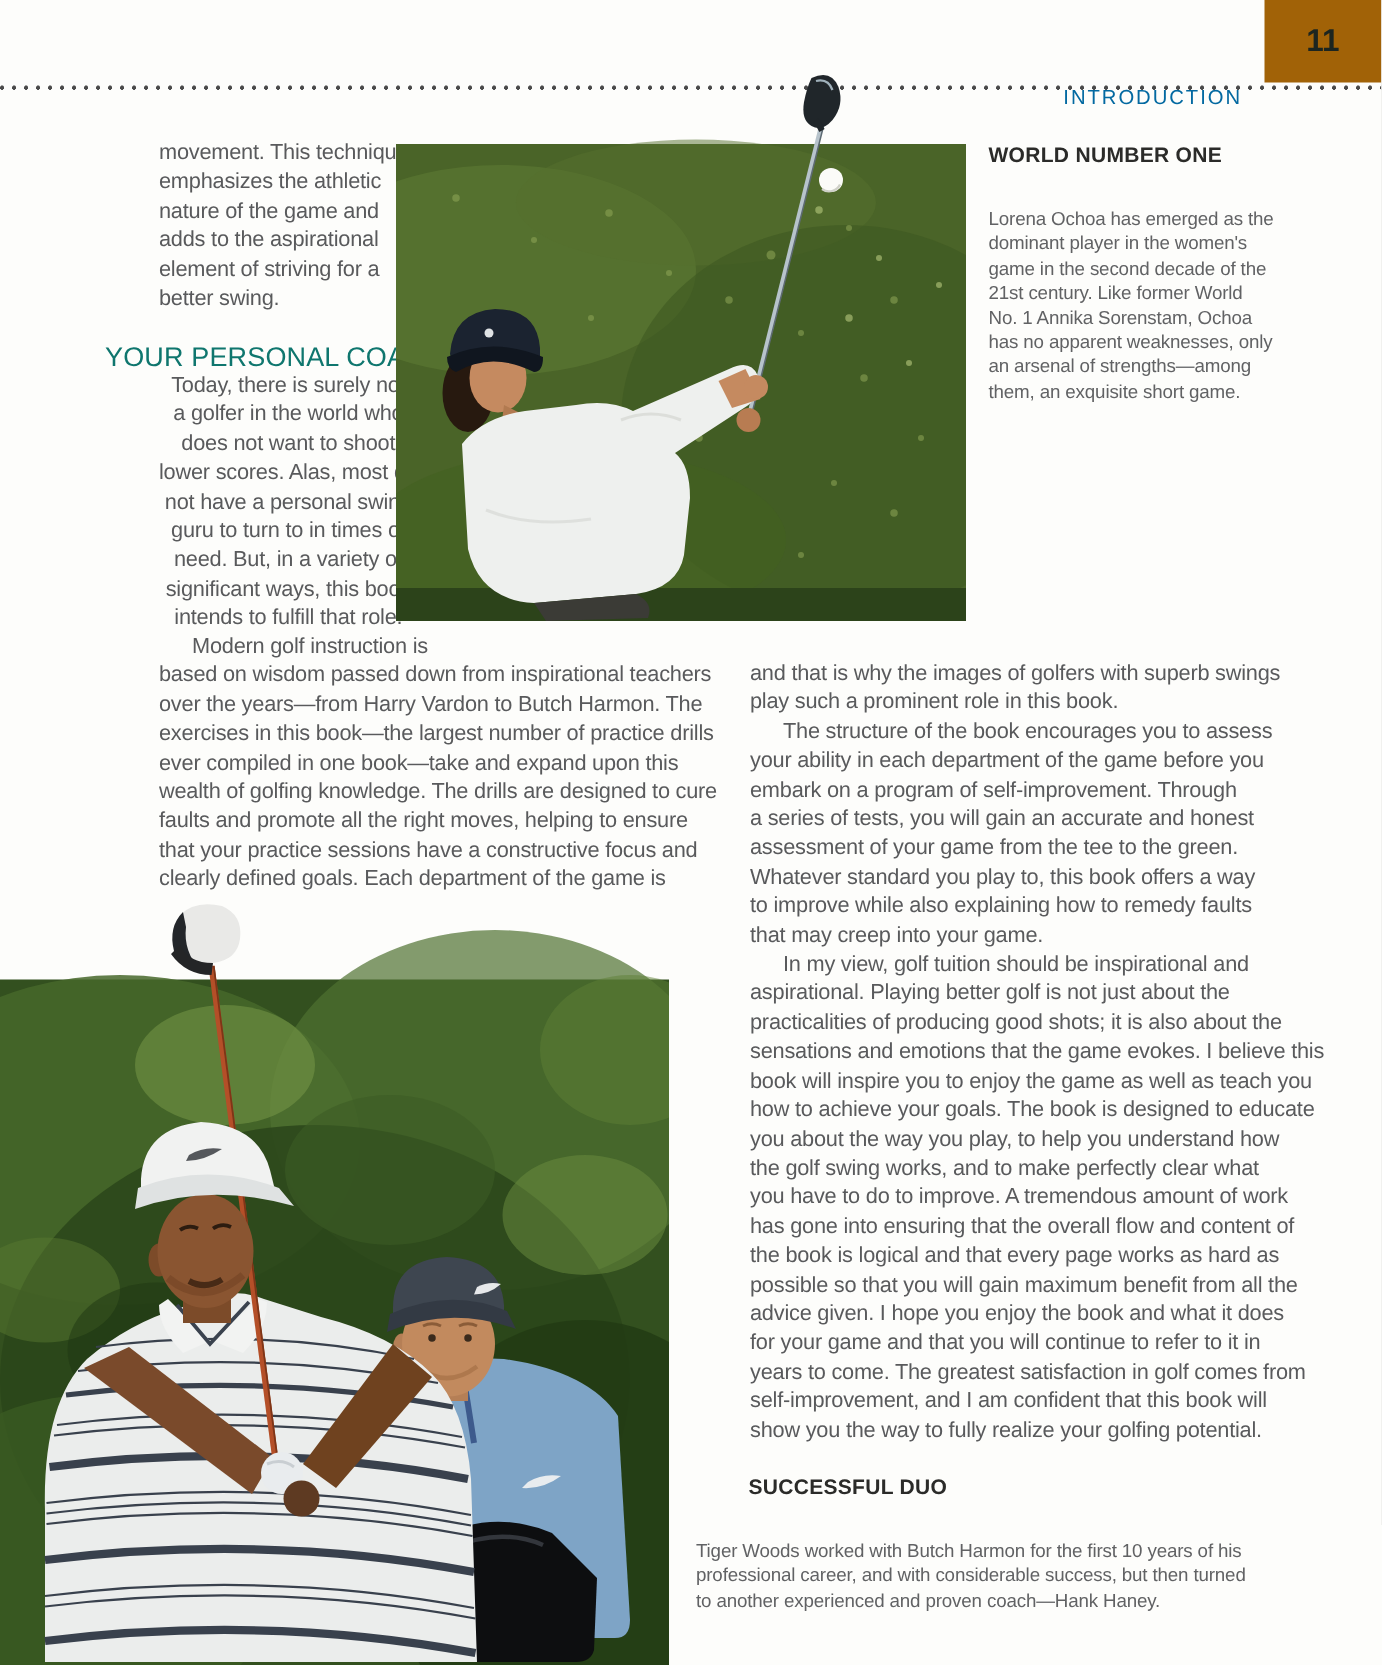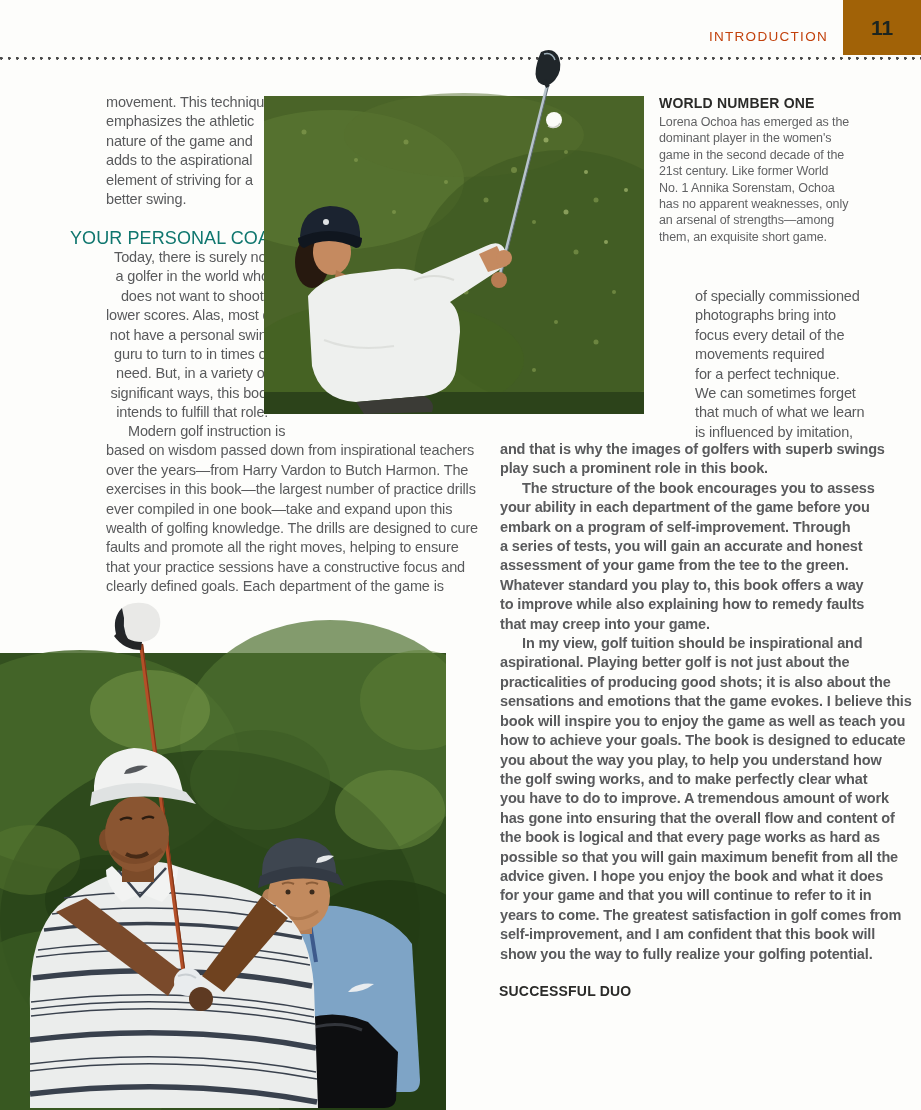--- a/index.html
+++ b/index.html
@@ -17,40 +17,40 @@
   .col-head{
     font-size:18px;font-weight:normal;letter-spacing:0.1px;color:#0f766e;
     white-space:pre;
   }
   .caption-head{
     font-size:14px;font-weight:bold;letter-spacing:0.2px;color:#2b2b29;
     white-space:pre;
   }
   .caption-text{
     font-size:12.5px;line-height:16.4px;letter-spacing:-0.1px;
-    color:#616264;white-space:pre;
+    color:#616264;white-space:pre;margin-top:24px;
   }
   .dot-rule{
     height:3px;background-repeat:repeat-x;
     background-image:radial-gradient(circle at 1.4px 1.4px,#4b4b4b 1.35px,transparent 1.5px);
     background-size:8px 3px;
   }
   .dot-rule-fine{
     height:2px;background-repeat:repeat-x;
     background-image:radial-gradient(circle at 1px 1px,#97979
 
 5 0.95px,transparent 1.1px);
     background-size:4.6px 2px;
   }
   .folio-box{
     display:flex;align-items:center;justify-content:center;
     font-size:21px;font-weight:bold;color:#1c2520;
   }
   .intro-label{
-    font-size:13.5px;letter-spacing:1.3px;color:#c2410c;text-align:right;
+    font-size:13.5px;letter-spacing:1.3px;color:#0369a1;text-align:right;margin-top:28px;
   }
   svg{display:block;pointer-events:none;}
 </style>
 </head>
 <body>
 
 <div class="page">
 
   <div class="abs intro-label" style="left:560px;top:29px;width:268px;">INTRODUCTION</div>
   <div class="abs folio-box" style="right:0;top:0;width:78px;height:55px;background:#a16207;">
@@ -89,29 +89,21 @@
   <div class="abs caption-text" style="left:659px;top:114px;">Lorena Ochoa has emerged as the
 dominant player in the women's
 game in the second decade of the
 21st century. Like former World
 No. 1 Annika Sorenstam, Ochoa
 has no apparent weaknesses, only
 an arsenal of strengths—among
 them, an exquisite short game.</div>
   <div class="abs dot-rule-fine" style="left:657px;top:255px;width:190px;"></div>
 
-  <div class="abs body-text" style="left:659px;top:287px;">of specially commissioned
-photographs bring into
-focus every detail of the
-movements required
-for a perfect technique.
-We can sometimes forget
-that much of what we learn
-is influenced by imitation,</div>
-  <div class="abs" style="left:464px;top:440px;font-weight:bold;">
+  <div class="abs" style="left:464px;top:440px;">
     <div class="body-text">and that is why the images of golfers with superb swings
 play such a prominent role in this book.</div>
     <div class="body-text indent">The structure of the book encourages you to assess
 your ability in each department of the game before you
 embark on a program of self-improvement. Through
 a series of tests, you will gain an accurate and honest
 assessment of your game from the tee to the green.
 Whatever standard you play to, this book offers a way
 to improve while also explaining how to remedy faults
 that may creep into your game.</div>
@@ -129,20 +121,23 @@
 possible so that you will gain maximum benefit from all the
 advice given. I hope you enjoy the book and what it does
 for your game and that you will continue to refer to it in
 years to come. The greatest satisfaction in golf comes from
 self-improvement, and I am confident that this book will
 show you the way to fully realize your golfing potential.</div>
   </div>
 
   <div class="abs dot-rule-fine" style="left:462px;top:966px;width:385px;"></div>
   <div class="abs caption-head" style="left:464px;top:983px;margin-left:35px;">SUCCESSFUL DUO</div>
+  <div class="abs caption-text" style="left:464px;top:1002px;">Tiger Woods worked with Butch Harmon for the first 10 years of his
+professional career, and with considerable success, but then turned
+to another experienced and proven coach—Hank Haney.</div>
 
   <svg class="abs" style="left:264px;top:40px;" width="380" height="374" viewBox="0 0 380 374">
     <g>
       <rect x="0" y="56" width="380" height="318" fill="#4a6428"></rect>
       <ellipse cx="70" cy="140" rx="130" ry="70" fill="#5e7c34" opacity="0.55"></ellipse>
       <ellipse cx="200" cy="95" rx="120" ry="42" fill="#55702e" opacity="0.5"></ellipse>
       <ellipse cx="300" cy="240" rx="150" ry="130" fill="#3e5822" opacity="0.6"></ellipse>
       <ellipse cx="120" cy="320" rx="140" ry="60" fill="#42601f" opacity="0.6"></ellipse>
       <rect x="0" y="352" width="380" height="22" fill="#2c431a"></rect>
       <g fill="#90a757" opacity="0.55">

